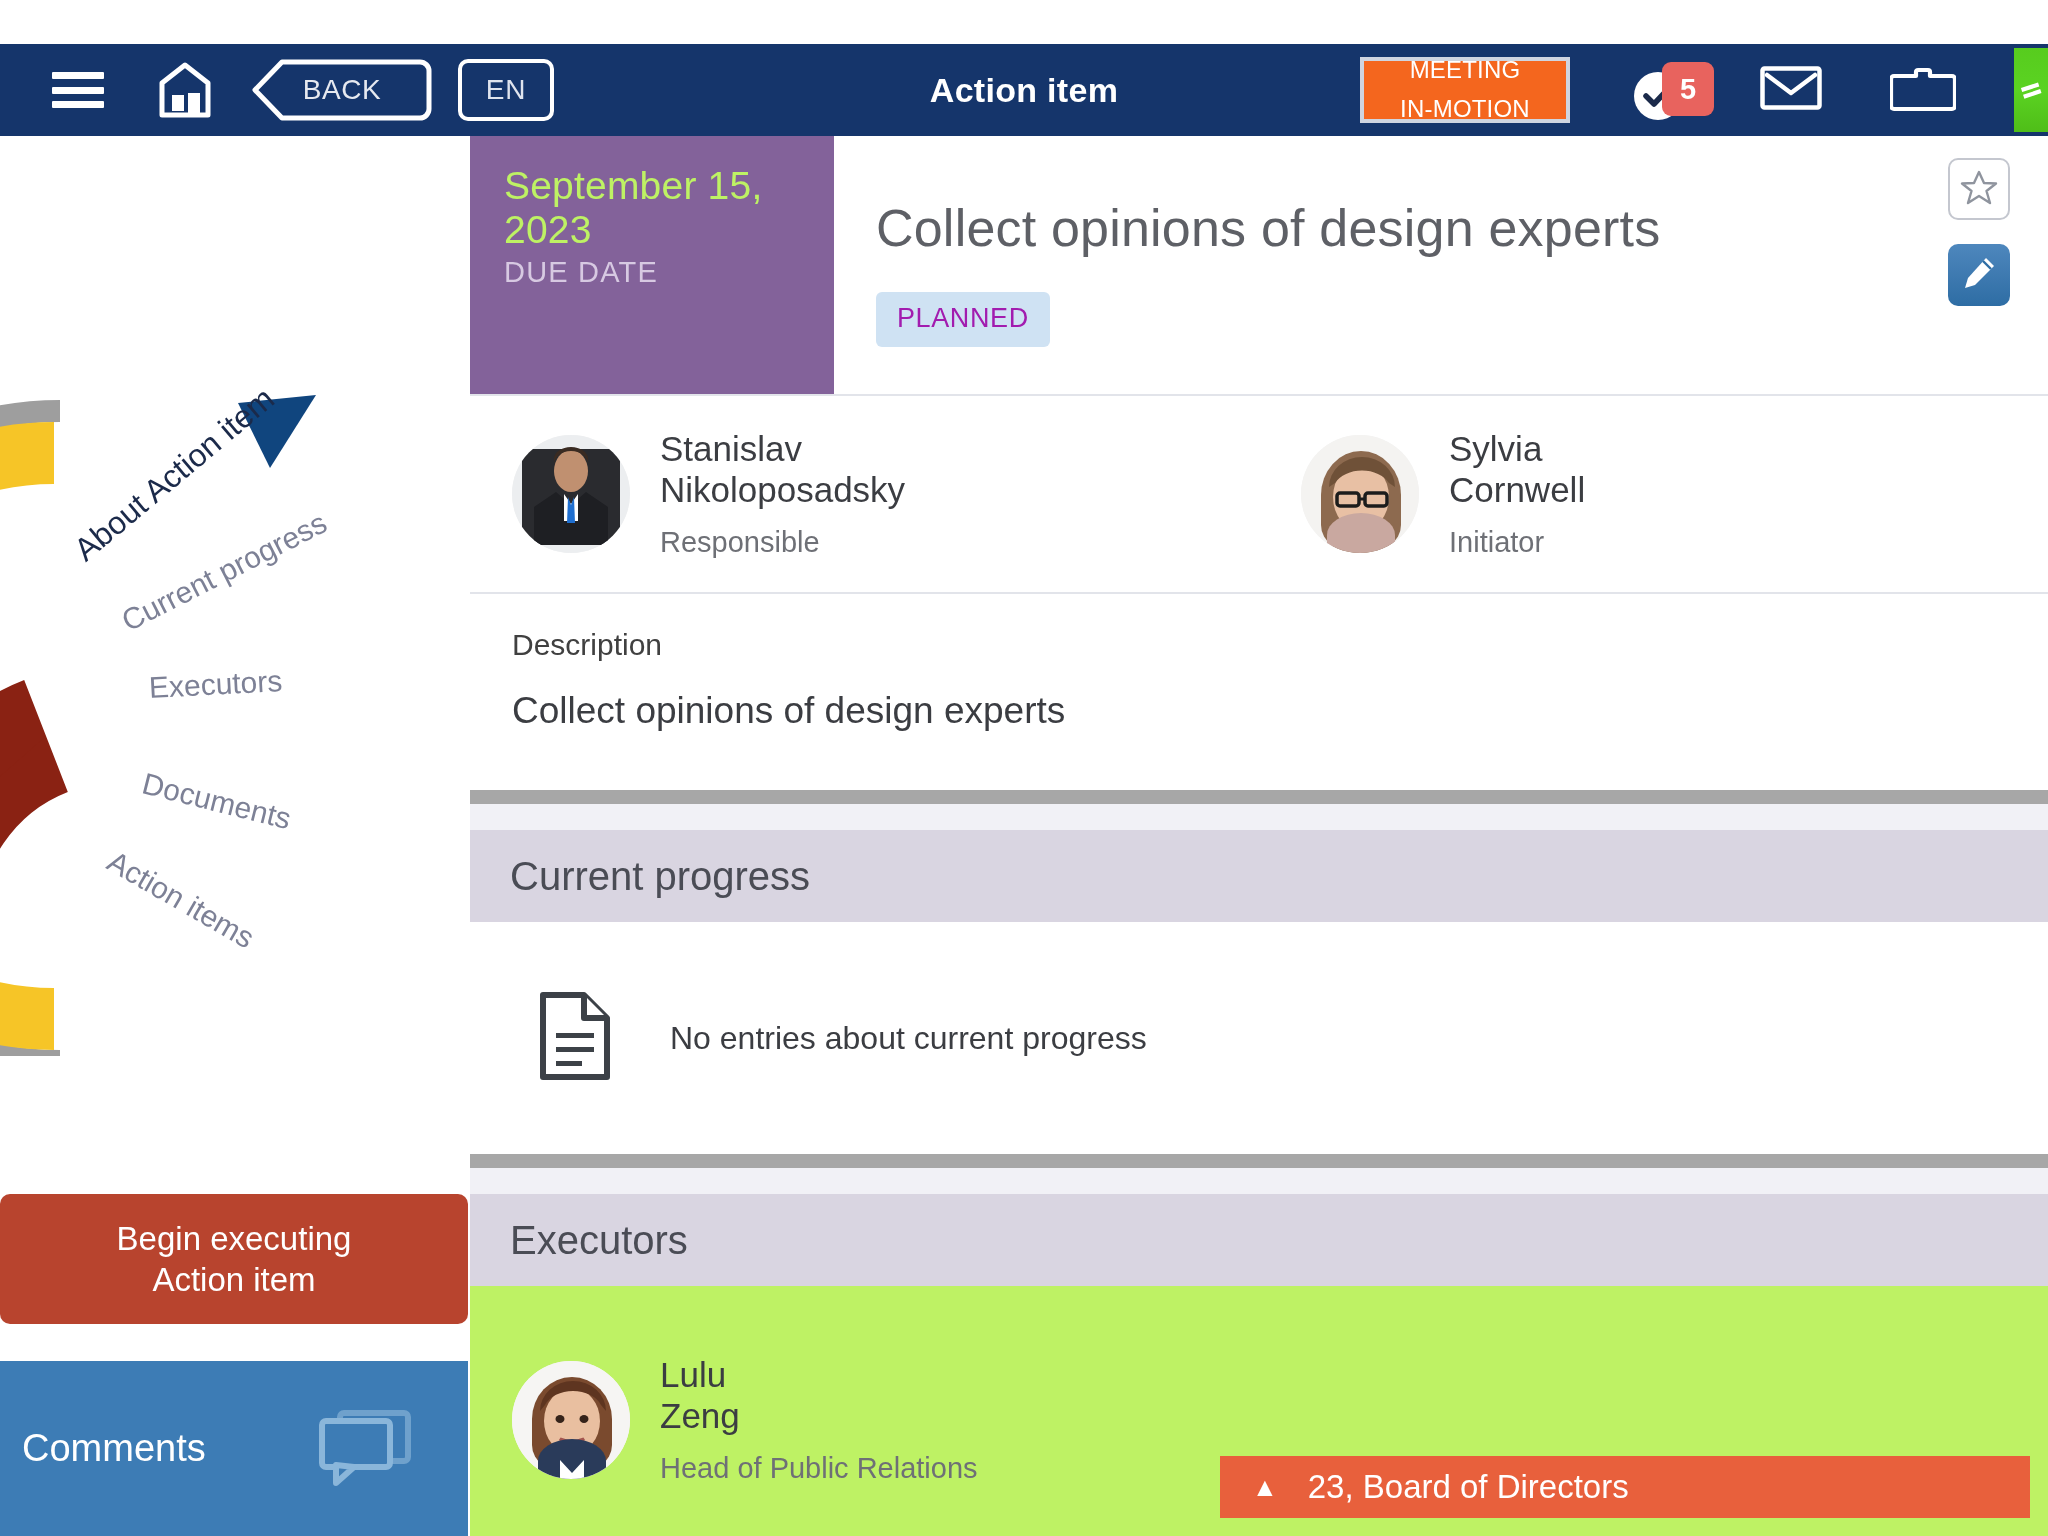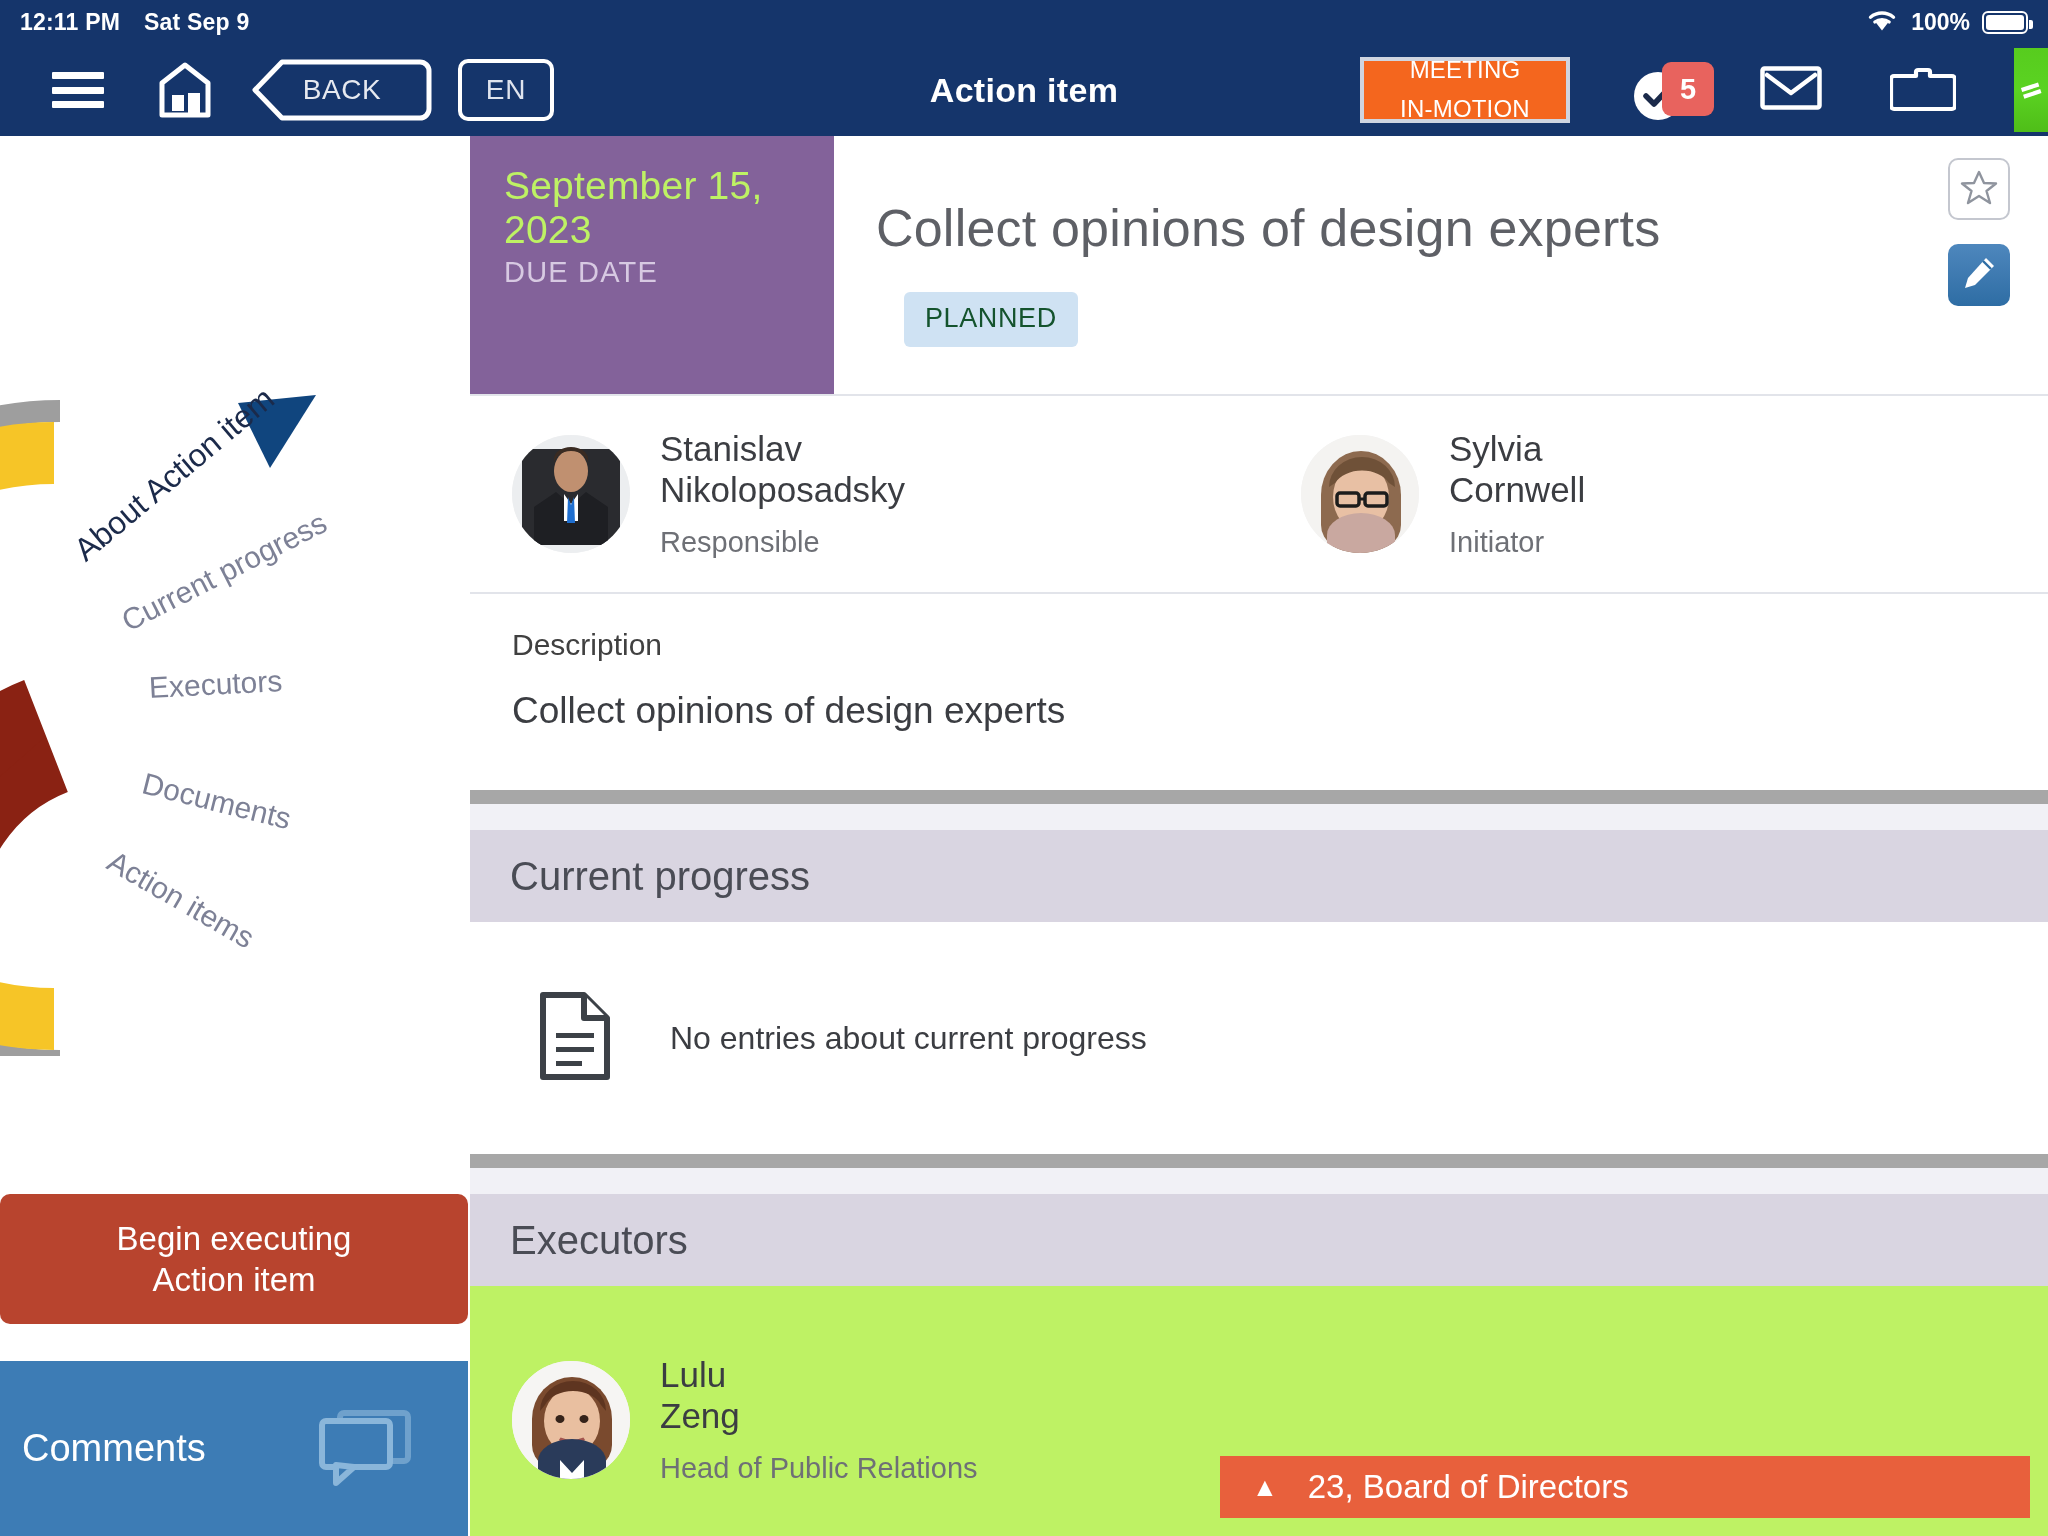--- a/index.html
+++ b/index.html
@@ -166,23 +166,23 @@
     width: 364px; background: #83629a;
     padding: 28px 0 0 34px;
   }
   .due-date { color: #bef264; font-size: 39px; letter-spacing: .2px; }
   .due-label { color: #d7c9e2; font-size: 29px; letter-spacing: 1.2px; margin-top: 4px; }
 
   .hero-main { flex: 1; position: relative; padding: 62px 0 0 42px; background:#fff; }
   .item-title { color: #5e6066; font-size: 52px; letter-spacing: .2px; }
   .status-pill {
     display: inline-block; margin-top: 34px;
-    background: #cfe2f3; color: #14532d;
+    background: #cfe2f3; color: #a21caf;
     padding: 11px 21px 13px; border-radius: 6px;
-    font-size: 27px; letter-spacing: .6px; margin-left: 28px;
+    font-size: 27px; letter-spacing: .6px;
   }
   .hero-actions { position: absolute; right: 38px; top: 22px; }
   .star-btn {
     width: 62px; height: 62px; border: 2px solid #c4c7cf; border-radius: 10px;
     background: #fff; display: flex; align-items: center; justify-content: center; cursor: pointer;
   }
   .edit-btn {
     margin-top: 24px; width: 62px; height: 62px; border-radius: 10px;
     background: linear-gradient(180deg,#4e87bd 0%, #2e6da4 100%);
     display: flex; align-items: center; justify-content: center; cursor: pointer;
@@ -241,37 +241,20 @@
     cursor: pointer;
   }
   .bottom-banner .tri { margin-left: 32px; color: #fff; font-size: 26px; line-height: 1; }
   .bottom-banner .btext { margin-left: 30px; color: #fff; font-size: 33px; }
 </style>
 </head>
 <body>
 
 <div id="app">
 
-  <div class="statusbar">
-    <div class="sb-time">12:11 PM</div>
-    <div class="sb-date">Sat Sep 9</div>
-    <div class="sb-right">
-      <span class="wifi-ic">
-        <svg width="34" height="26" viewBox="0 0 34 26">
-          <path d="M17 24.5 L10.8 16.5 a10.2 10.2 0 0 1 12.4 0 Z" fill="#fff"></path>
-          <path d="M5.5 11.2 a18 18 0 0 1 23 0" stroke="#fff" stroke-width="3.4" fill="none" stroke-linecap="round"></path>
-          <path d="M9.8 16.0 a11.6 11.6 0 0 1 14.4 0" stroke="#fff" stroke-width="3.2" fill="none" stroke-linecap="round"></path>
-        </svg>
-      </span>
-      <span class="sb-batt-txt">100%</span>
-      <span class="battery">
-          <i></i>
-        </span>
-    </div>
-  </div>
 
   <div class="navbar">
 
     <div class="hamburger">
       <span></span>
         <span></span>
         <span></span>
     </div>
 
     <div class="home-btn">

